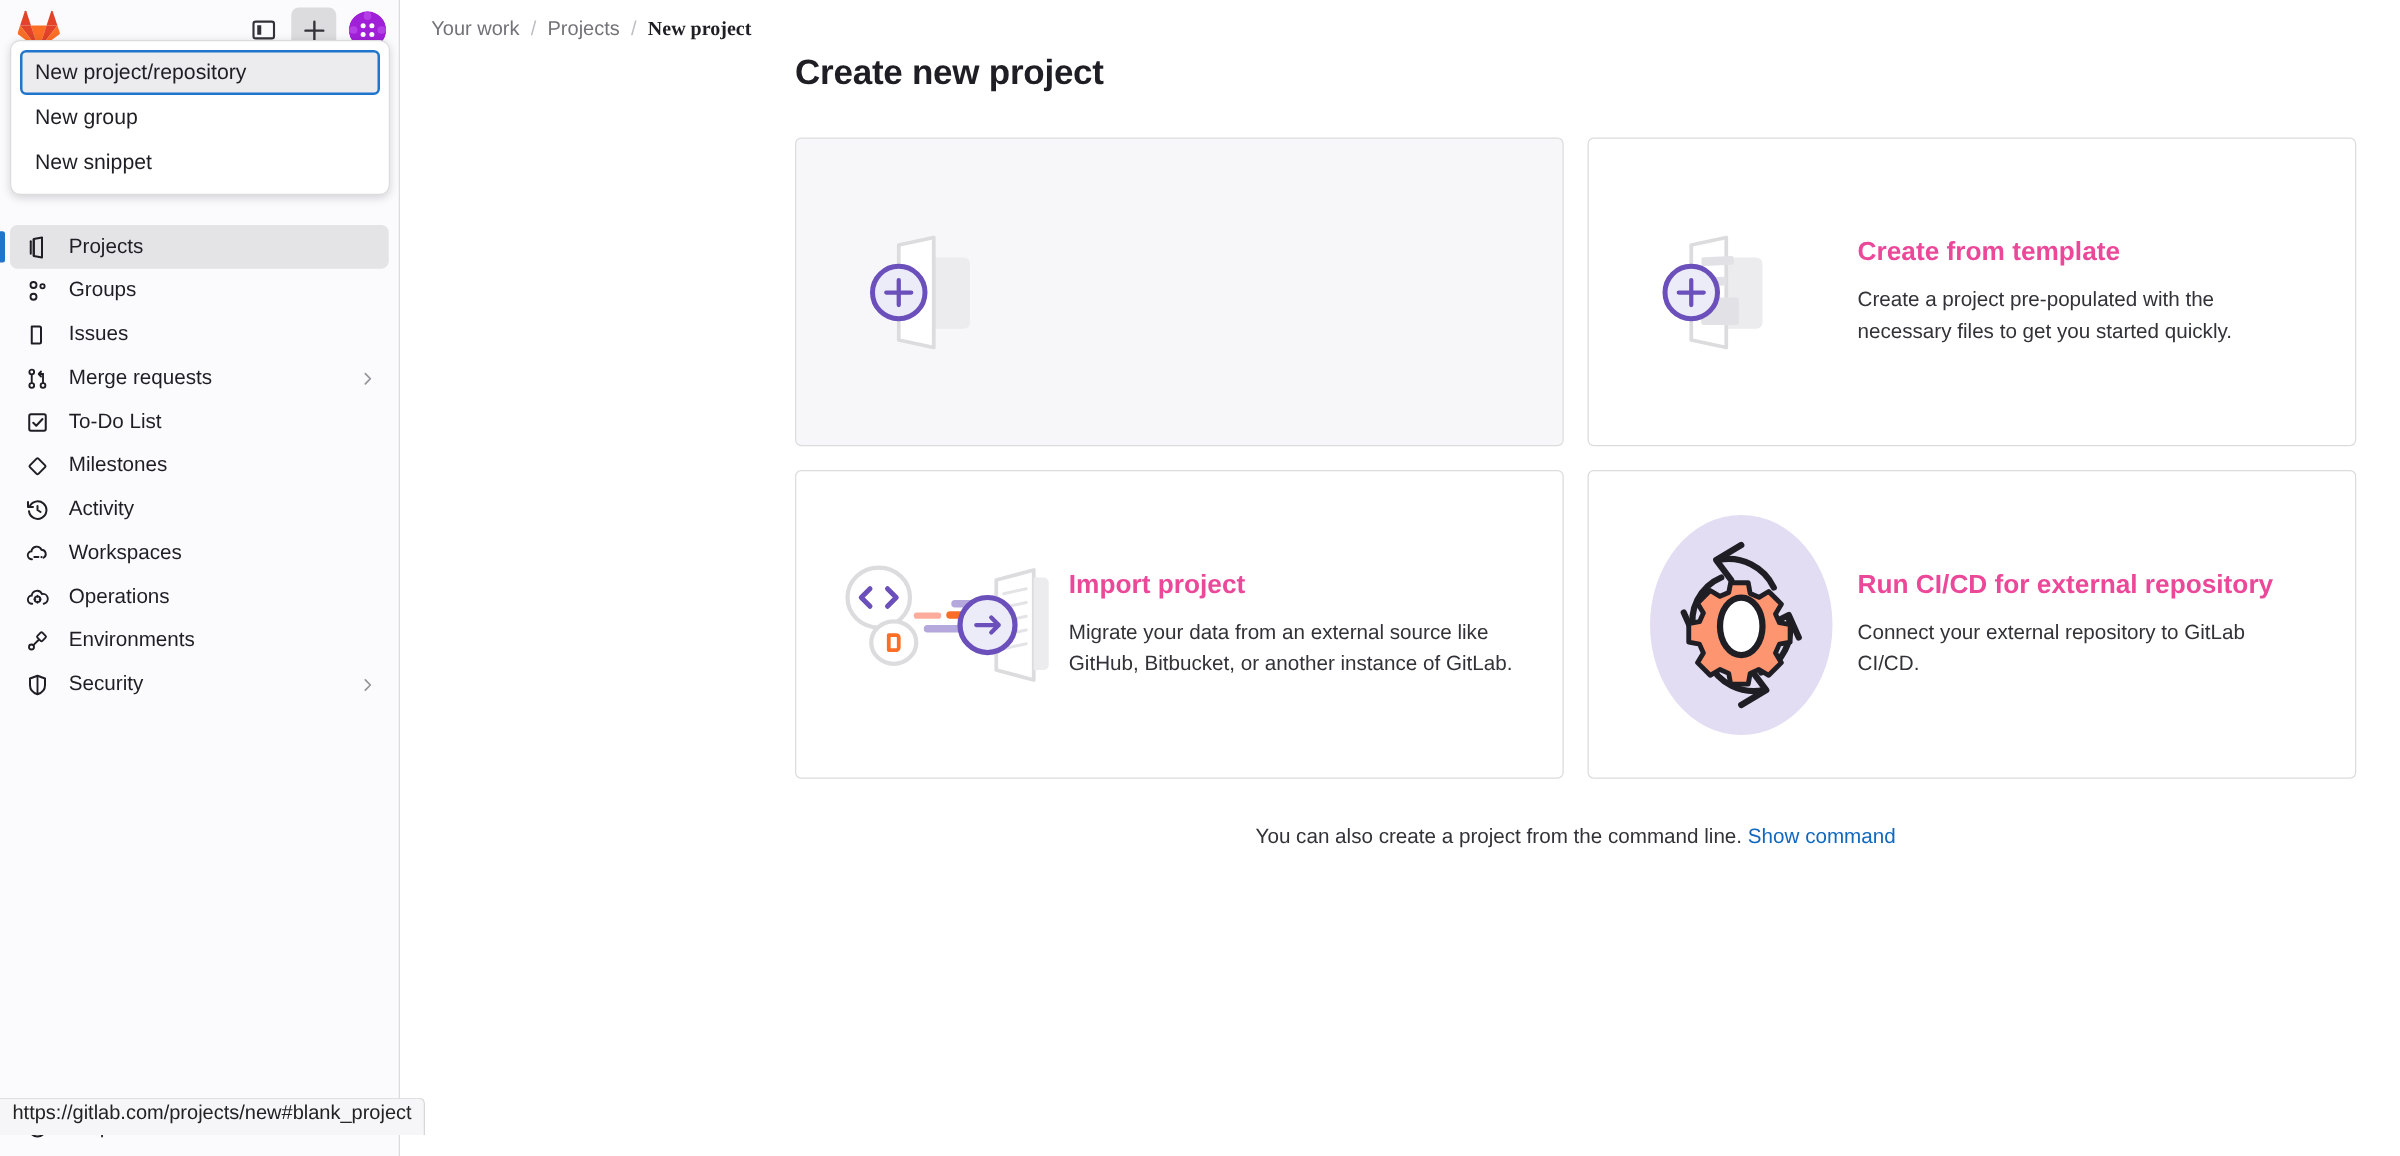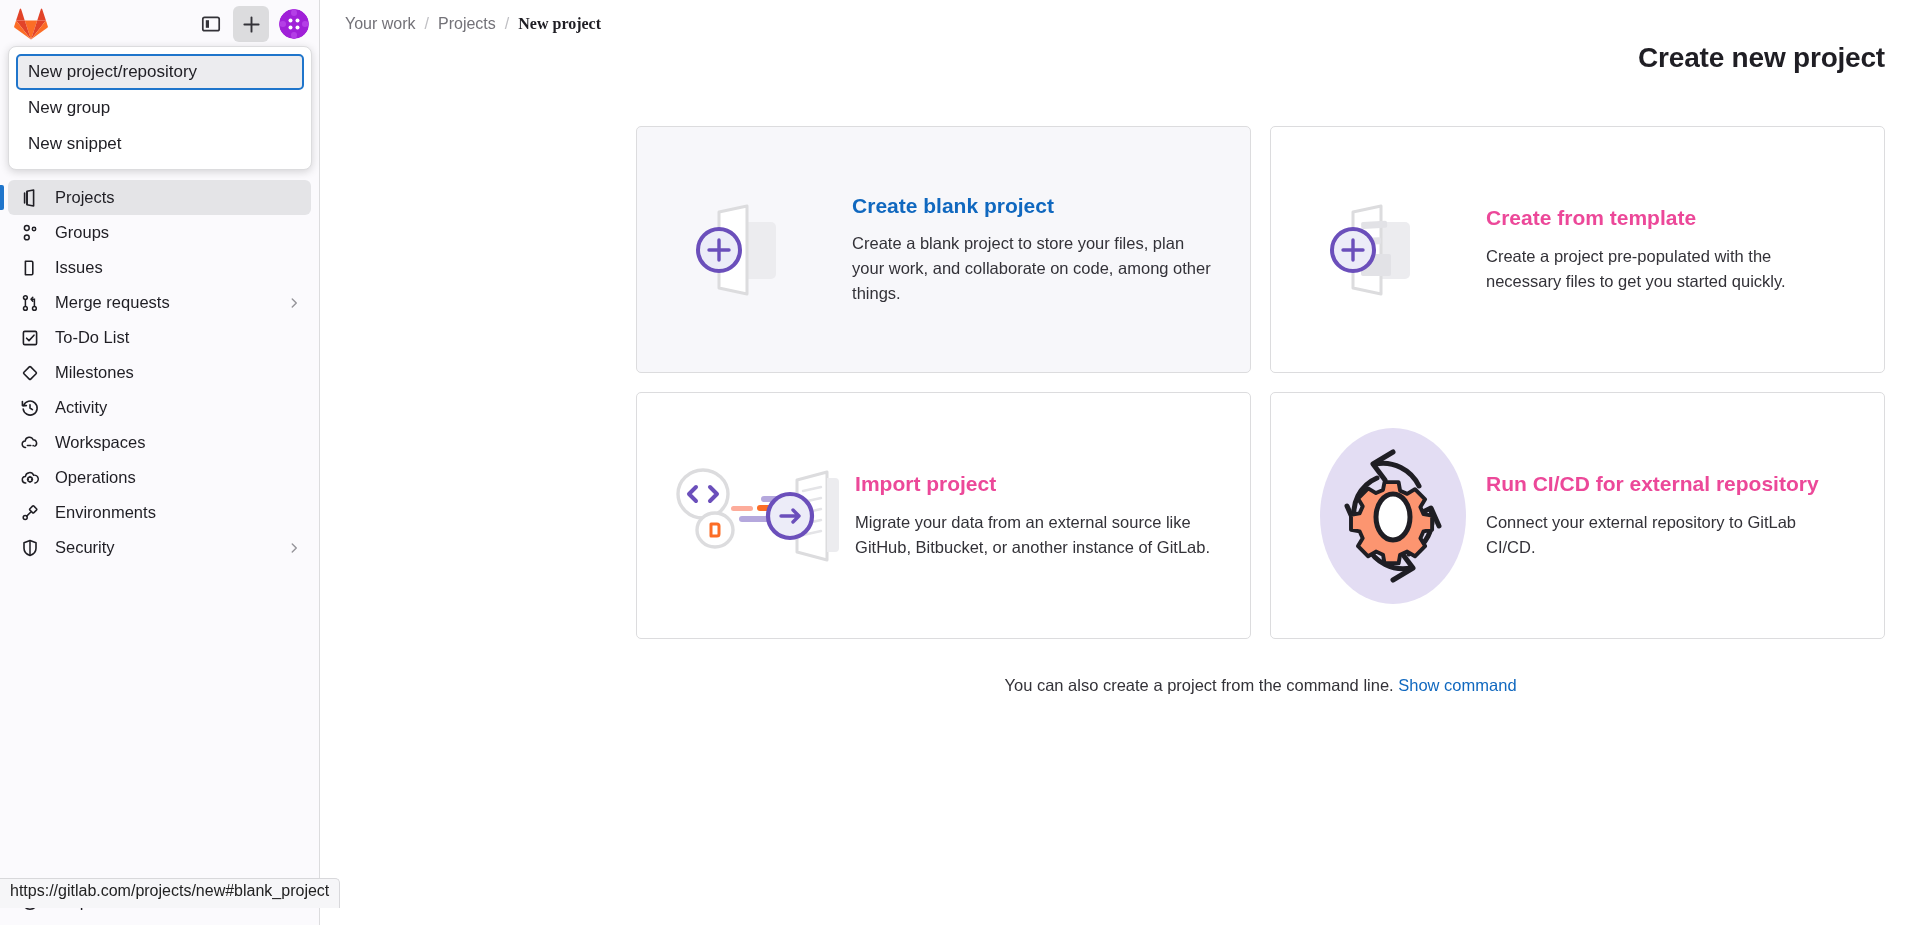--- a/index.html
+++ b/index.html
@@ -36,21 +36,21 @@
   }
   .icon-btn.active { background: #dcdcde; }
   .avatar {
     width: 30px; height: 30px; border-radius: 50%;
     margin-left: 6px; display: block; cursor: pointer;
   }
 
   
   .dropdown {
     position: absolute;
-    left: 8px; top: 46px;
+    left: 8px; top: 32px;
     width: 304px;
     background: #fff;
     border: 1px solid #dcdcde;
     border-radius: 8px;
     box-shadow: 0 2px 8px rgba(0,0,0,.16);
     padding: 7px 7px;
     z-index: 40;
   }
   .dd-item {
     height: 36px; display: flex; align-items: center;
@@ -95,23 +95,23 @@
     padding-left: 25px;
     font-size: 16px;
     border-bottom: 1px solid transparent;
   }
   .crumb { color: #737278; cursor: pointer; }
   .crumb.cur { color: #1f1e24; font-weight: bold; cursor: default; font-family: Liberation Serif, serif; }
   .crumb-sep { color: #bfbfc3; margin: 0 9px; }
 
   .content { flex: 1; padding: 0 35px; }
   .page-title {
-    text-align: right;
+    text-align: left;
     font-size: 28px; font-weight: bold; color: #1f1e24;
-    margin-top: 42px; margin-bottom: 52px;
+    margin-top: 42px; margin-bottom: 36px;
     letter-spacing: -0.2px;
   }
   .grid {
     display: grid;
     grid-template-columns: 1fr 1fr;
     gap: 19px 19px;
     max-width: 1530px;
     margin: 0 auto;
   }
   .card {
@@ -347,24 +347,20 @@
       <div class="grid">
 
         <div class="card hovered">
           <div class="card-ico">
             <svg width="148" height="112" viewBox="0 0 148 112">
               <path d="M60 28h26a5 5 0 0 1 5 5v47a5 5 0 0 1-5 5H60z" fill="#ececef"></path>
               <path d="M34 18 62 12v88l-28-6z" fill="#fff" stroke="#dcdcde" stroke-width="3" stroke-linejoin="round"></path>
               <circle cx="34" cy="56" r="21" fill="#ececf8" stroke="#6b4fbb" stroke-width="4"></circle>
               <path d="M34 46v20M24 56h20" stroke="#6b4fbb" stroke-width="3.4" stroke-linecap="round"></path>
             </svg>
-          </div>
-          <div class="card-body">
-            <div class="card-title blue">Create blank project</div>
-            <div class="card-desc">Create a blank project to store your files, plan your work, and collaborate on code, among other things.</div>
           </div>
         </div>
 
         <div class="card">
           <div class="card-ico">
             <svg width="148" height="112" viewBox="0 0 148 112">
               <path d="M62 28h24a5 5 0 0 1 5 5v47a5 5 0 0 1-5 5H62z" fill="#ececef"></path>
               <path d="M34 18 62 12v88l-28-6z" fill="#fff" stroke="#dcdcde" stroke-width="3" stroke-linejoin="round"></path>
               <rect x="42" y="28" width="26" height="7" rx="2" fill="#e2e2e6" transform="rotate(-3 42 28)"></rect>
               <rect x="42" y="44" width="20" height="7" rx="2" fill="#e2e2e6" transform="rotate(-2 42 44)"></rect>

